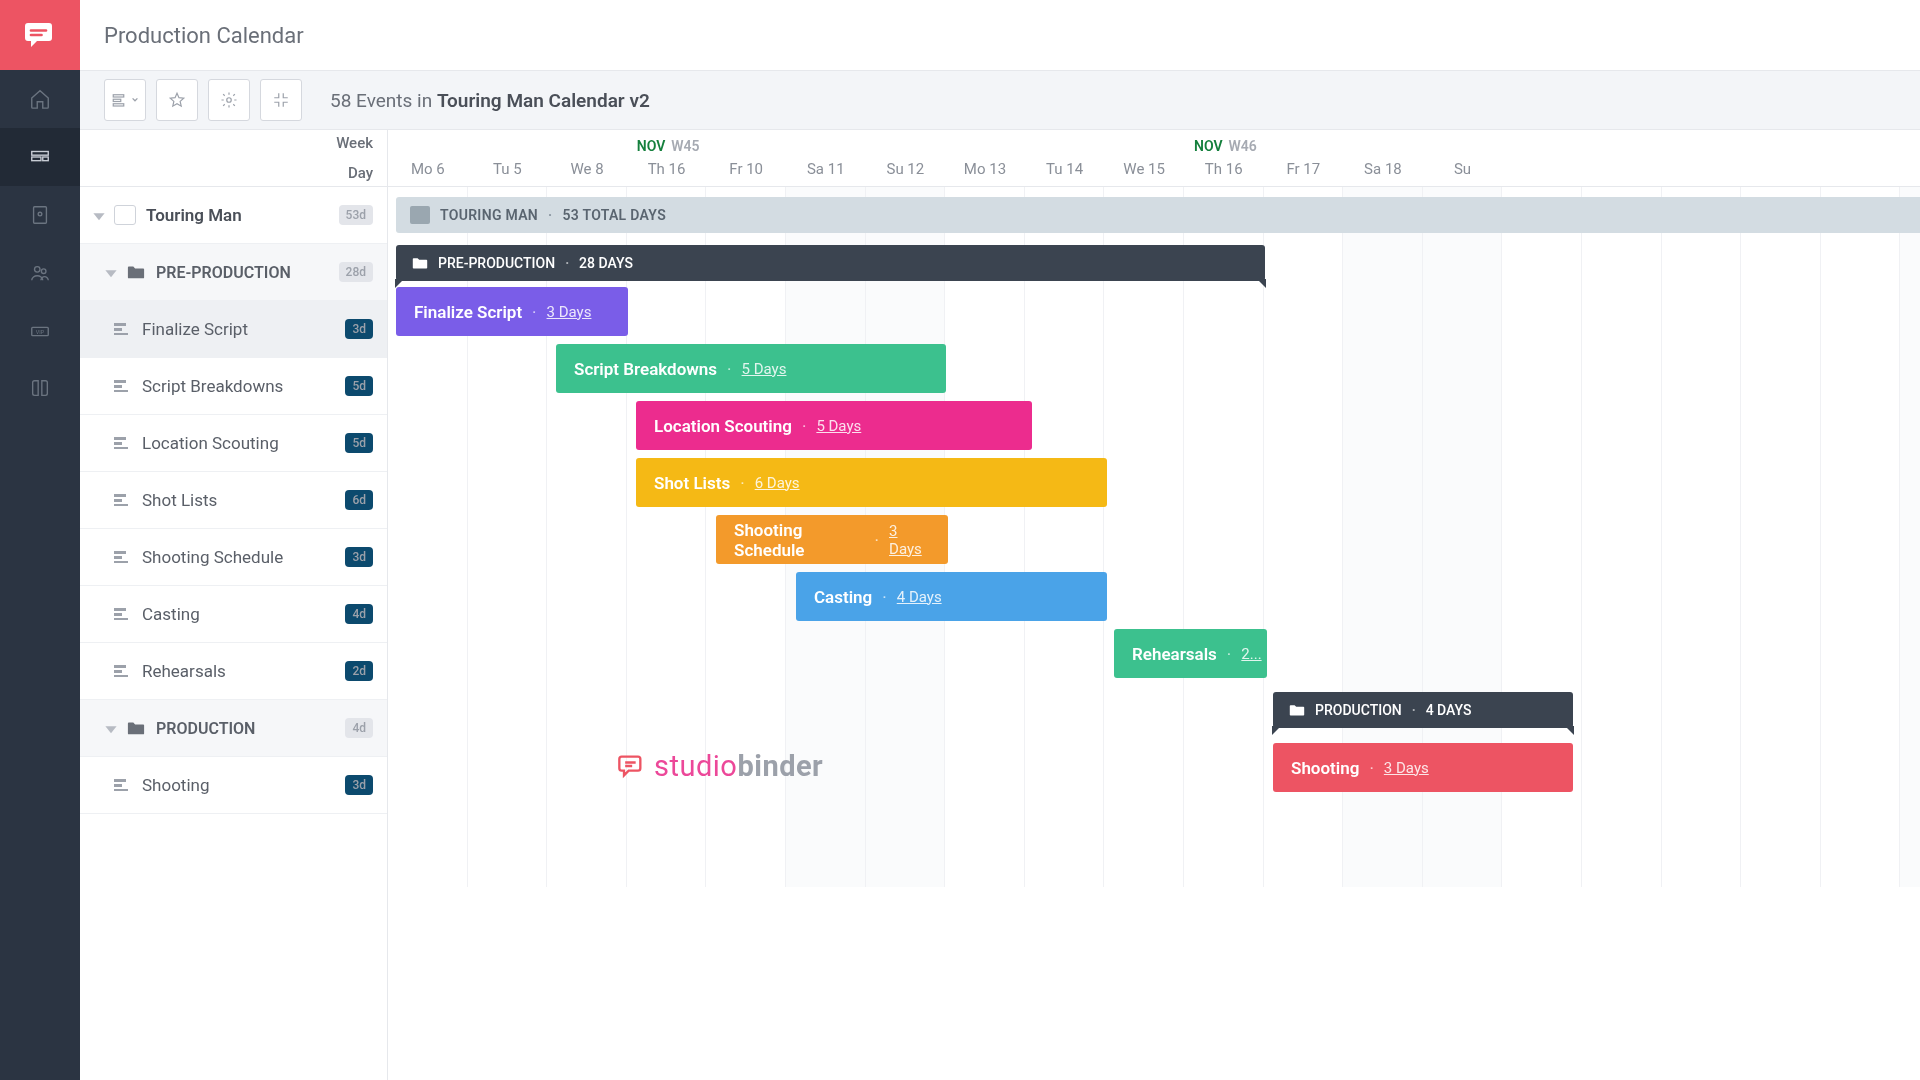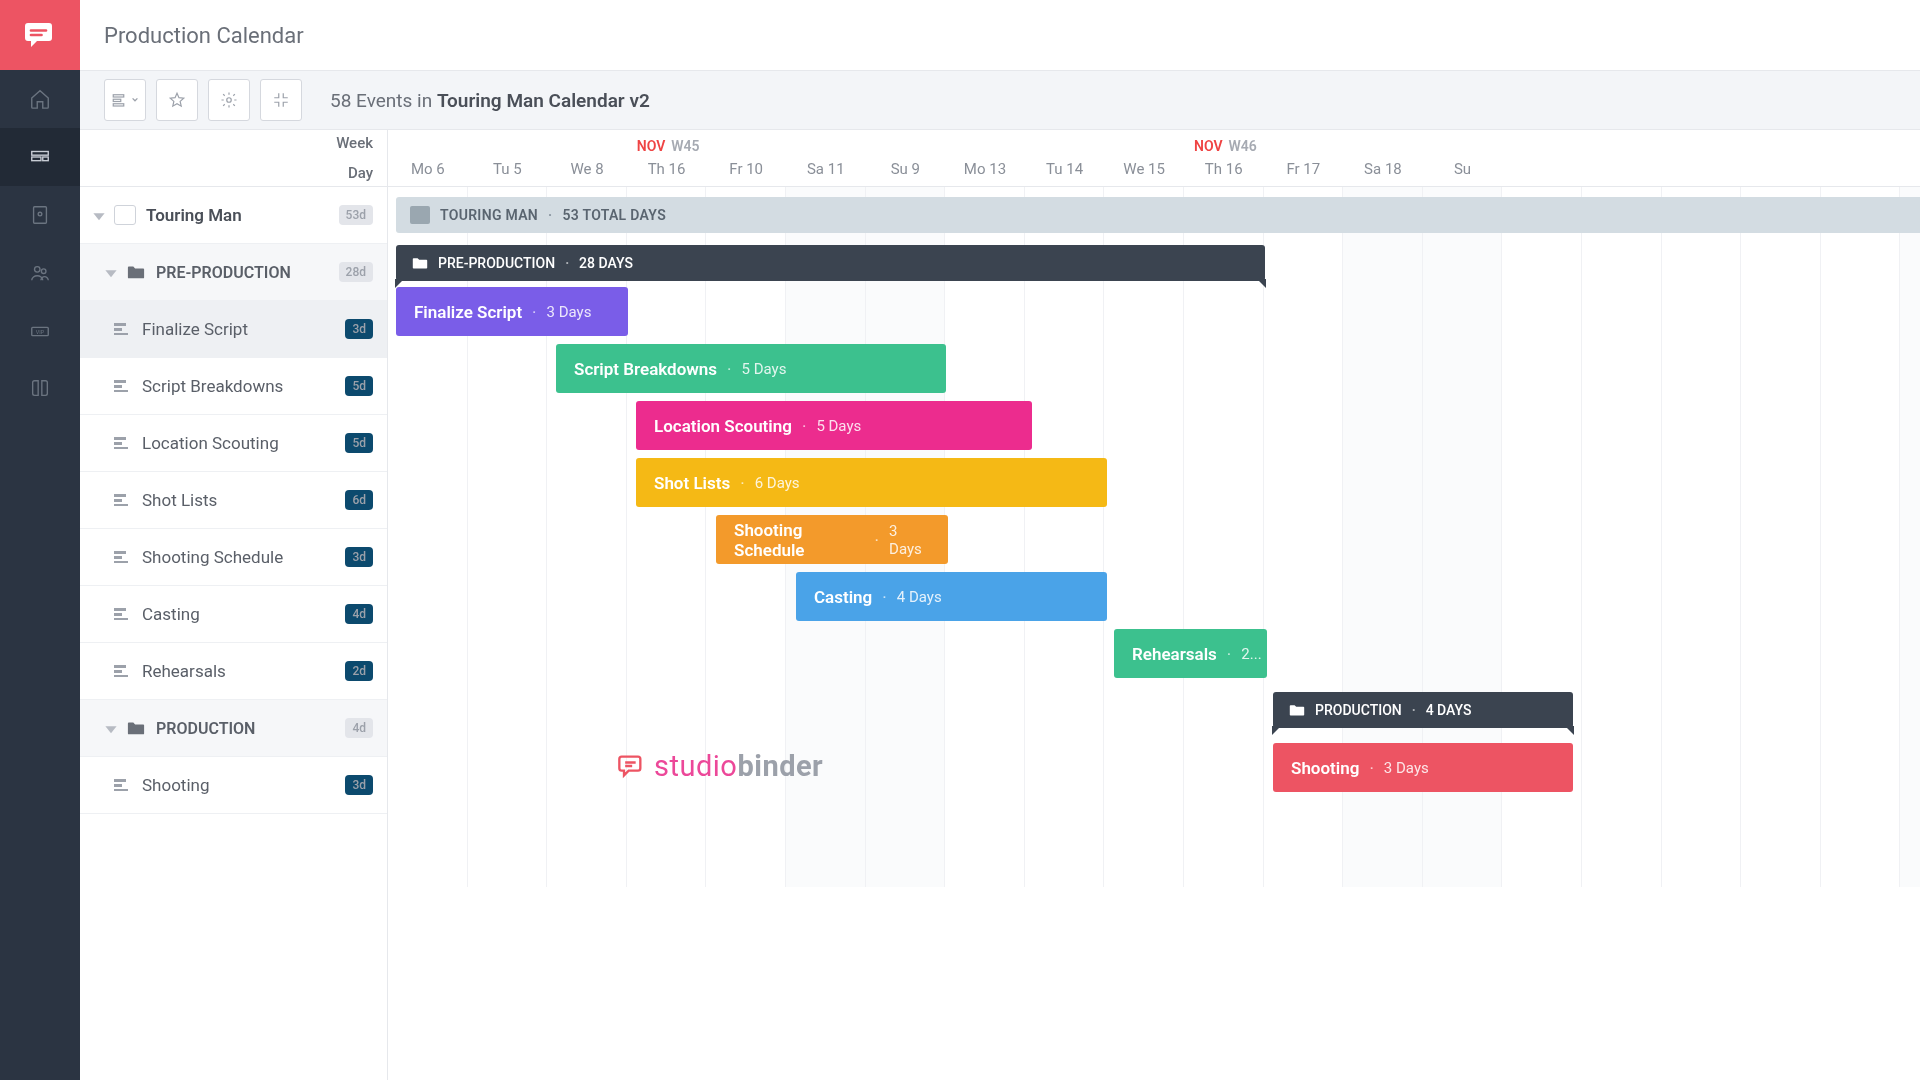--- a/index.html
+++ b/index.html
@@ -57,21 +57,21 @@
 .tree-row.proj .label { font-weight: 600; color: #4a4f58; }
 .tree-row.sect .label { font-weight: 600; color: #5a5f68; font-size: 16px; }
 .tree-row .badge { background: #0c4a6e; color: #9ca1aa; font-size: 12px; padding: 3px 7px; border-radius: 4px; font-weight: 500; }
 .tree-row.sect .badge, .tree-row.proj .badge { background: #e3e5ea; }
 .tree-row.sect .caret { margin-left: 12px; }
 
 
 .gantt { flex: 1; overflow: hidden; position: relative; }
 .gantt-hdr { height: 57px; border-bottom: 1px solid #e6e8ec; position: relative; }
 .gantt-hdr .weektag { position: absolute; top: 8px; font-size: 14px; font-weight: 600; }
-.gantt-hdr .weektag .m { color: #ef4444; margin-right: 6px; text-align: center; }
+.gantt-hdr .weektag .m { color: #15803d; margin-right: 6px; text-align: center; }
 .gantt-hdr .weektag .w { color: #a6aab2; }
 .gantt-hdr .days { position: absolute; bottom: 8px; left: 0; right: 8px; display: flex; }
 .gantt-hdr .day { flex: 0 0 79.6px; text-align: center; color: #8a8f98; font-size: 15px; }
 
 .gantt-body { position: relative; }
 .gantt-grid { position: absolute; inset: 0; display: flex; pointer-events: none; }
 .gantt-grid .col { flex: 0 0 79.6px; border-right: 1px solid #f0f1f4; }
 .gantt-grid .col.wkend { background: #fafbfc; }
 
 .glane { height: 57px; position: relative; }
@@ -82,21 +82,21 @@
 .projbar .dot { color: #8a96a0; }
 
 .sectbar { position: absolute; top: 10px; height: 36px; background: #3b4450; color: #fff; display: flex; align-items: center; padding: 0 16px; gap: 10px; font-size: 14px; font-weight: 500; border-radius: 3px; }
 .sectbar::after { content: ""; position: absolute; right: -1px; bottom: -7px; width: 0; height: 0; border-left: 9px solid transparent; border-top: 9px solid #3b4450; }
 .sectbar::before { content: ""; position: absolute; left: -1px; bottom: -7px; width: 0; height: 0; border-right: 9px solid transparent; border-top: 9px solid #3b4450; }
 .sectbar .fic { width: 16px; height: 14px; }
 .sectbar .fic svg { width: 16px; height: 14px; fill: #fff; }
 .sectbar .dot { opacity: 0.6; }
 
 .taskbar { position: absolute; top: 4px; height: 49px; border-radius: 3px; display: flex; align-items: center; padding: 0 18px; color: #fff; font-size: 17px; font-weight: 600; gap: 10px; }
-.taskbar .dur { font-weight: 400; font-size: 15px; opacity: 0.85; }
+.taskbar .dur { font-weight: 400; font-size: 15px; opacity: 0.85; text-decoration: underline; }
 .taskbar .dot { opacity: 0.7; font-weight: 400; }
 
 .watermark { position: absolute; left: 228px; top: 562px; display: flex; align-items: center; gap: 8px; color: #6a6f78; font-size: 29px; letter-spacing: 0.5px; }
 .watermark svg { width: 30px; height: 28px; fill: none; stroke: #ed5463; stroke-width: 2; }
 .watermark .s1 { color: #ec4899; }
 .watermark .s2 { color: #9ca1aa; font-weight: 700; }
 </style>
 </head>
 <body>
 
@@ -321,21 +321,21 @@
               <div class="weektag" style="left: 248.8px;"><span class="m">NOV</span><span class="w">W45</span></div>
               <div class="weektag" style="left: 806px;"><span class="m">NOV</span><span class="w">W46</span></div>
             </div>
           <div class="days" id="dayrow">
               <div class="day">Mo 6</div>
               <div class="day">Tu 5</div>
               <div class="day">We 8</div>
               <div class="day">Th 16</div>
               <div class="day">Fr 10</div>
               <div class="day">Sa 11</div>
-              <div class="day">Su 9</div>
+              <div class="day">Su 12</div>
               <div class="day">Mo 13</div>
               <div class="day">Tu 14</div>
               <div class="day">We 15</div>
               <div class="day">Th 16</div>
               <div class="day">Fr 17</div>
               <div class="day">Sa 18</div>
               <div class="day">Su</div>
             </div>
         </div>
         <div class="gantt-body" id="gbody" style="height: 700px;">

